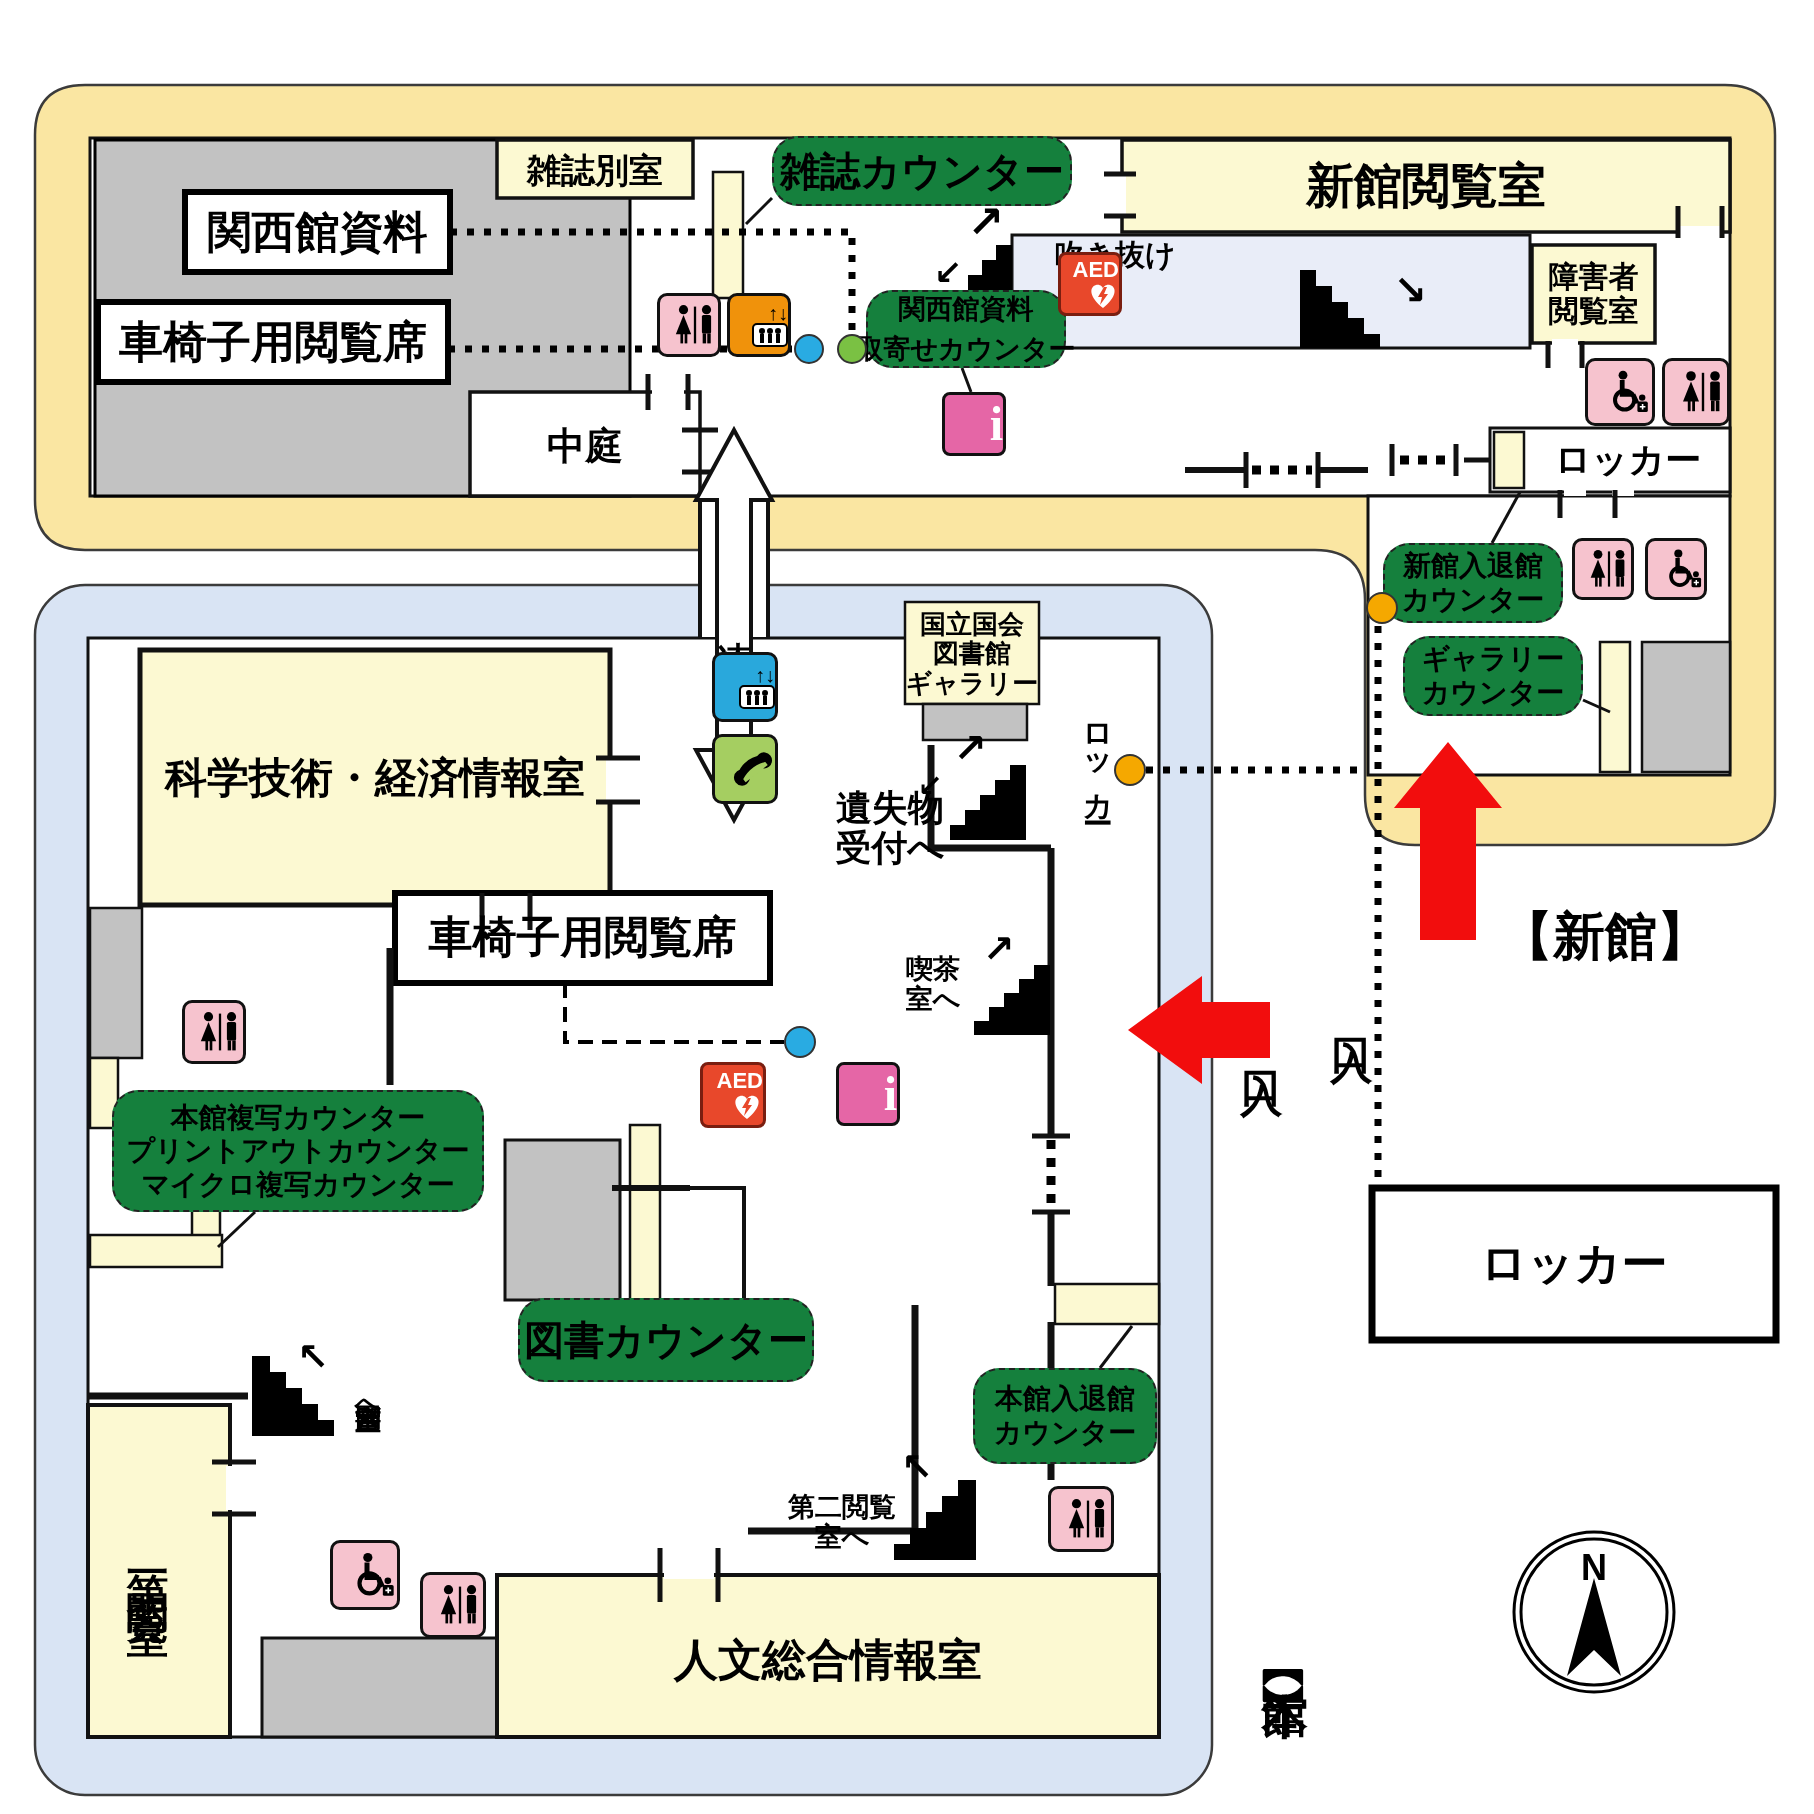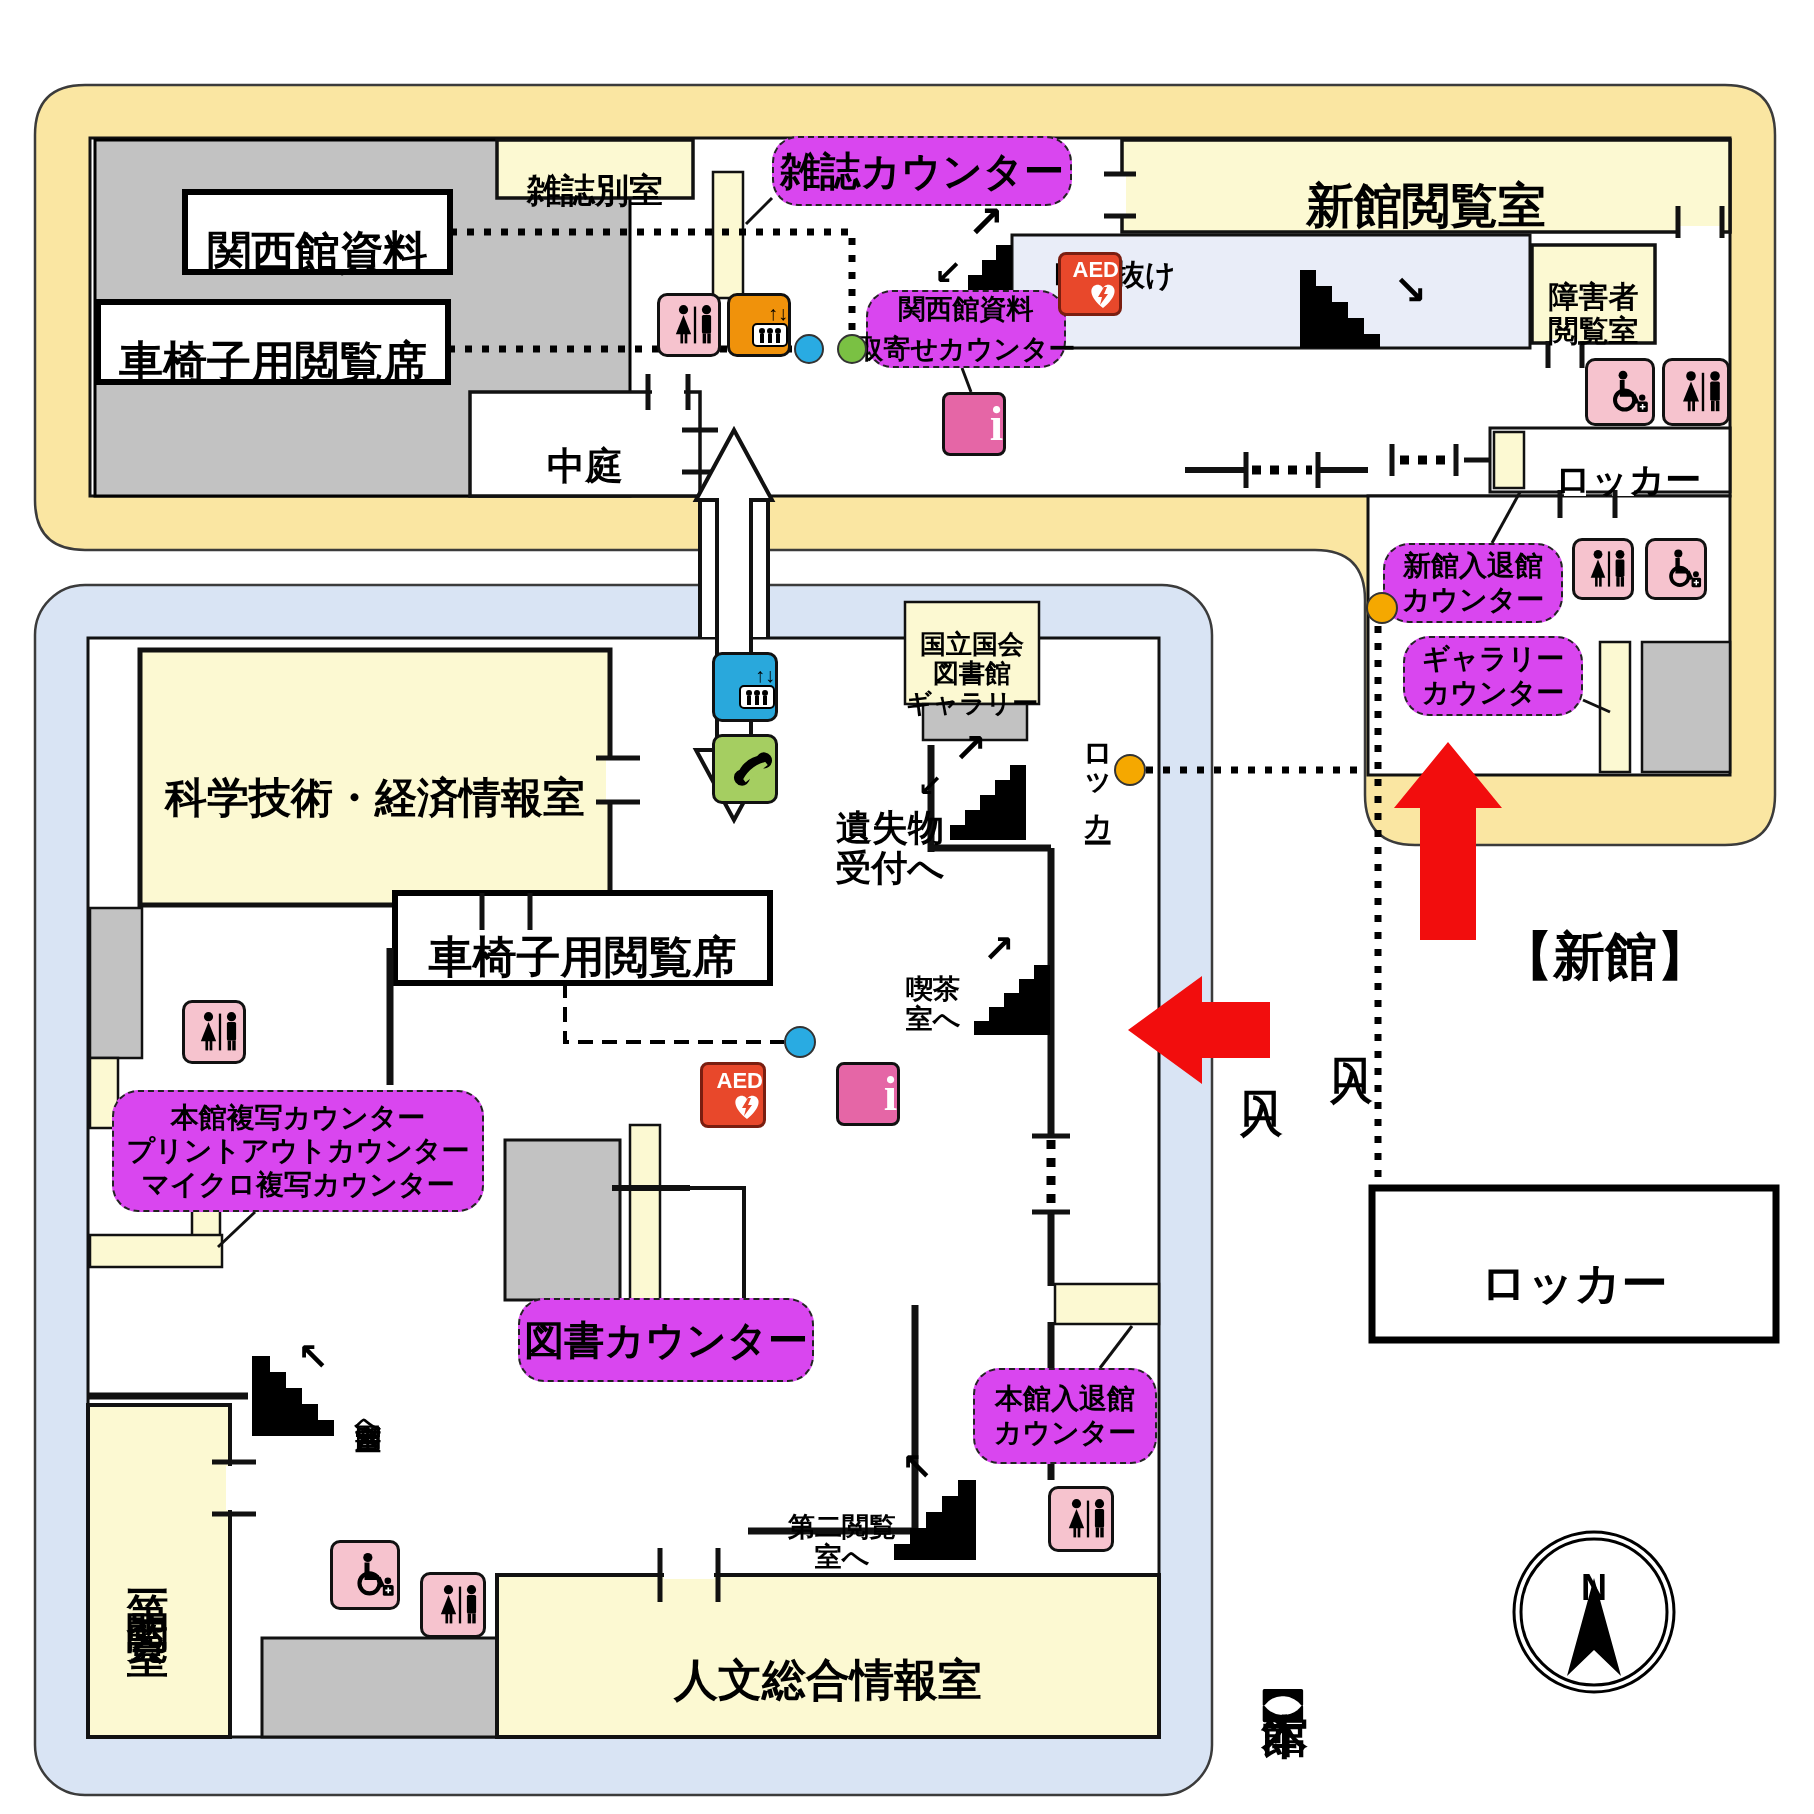--- a/index.html
+++ b/index.html
@@ -1,22 +1,22 @@
 <!DOCTYPE html>
 <html><head>
 <meta charset="utf-8">
 <style>
   html,body{margin:0;padding:0;background:#fff;}
   #stage{position:relative;width:1814px;height:1814px;background:#fff;overflow:hidden;
          font-family:"Liberation Sans","DejaVu Sans",sans-serif;font-weight:bold;color:#000;}
   #bg{position:absolute;left:0;top:0;}
   .lbl{position:absolute;display:flex;align-items:center;justify-content:center;text-align:left;
-       line-height:1.12;box-sizing:border-box;white-space:nowrap;margin-top:20px;}
+       line-height:1.12;box-sizing:border-box;white-space:nowrap;}
   .col{flex-direction:column;}
-  .callout{position:absolute;background:#d946ef;border:2.5px dashed #222;border-radius:26px;
+  .callout{position:absolute;background:#15803d;border:2.5px dashed #222;border-radius:26px;
        display:flex;flex-direction:column;align-items:center;justify-content:center;text-align:center;
        line-height:1.2;box-sizing:border-box;white-space:nowrap;}
   .vtext{writing-mode:vertical-rl;text-orientation:upright;}
   .tile{position:absolute;border:3px solid #111;border-radius:10px;display:flex;align-items:flex-end;
        justify-content:center;box-sizing:border-box;flex-direction:column;}
   .dot{position:absolute;border-radius:50%;border:2px solid #333;box-sizing:border-box;}
   .arrowglyph{position:absolute;display:flex;align-items:center;justify-content:center;line-height:1;}
 </style>
 </head>
 <body>

